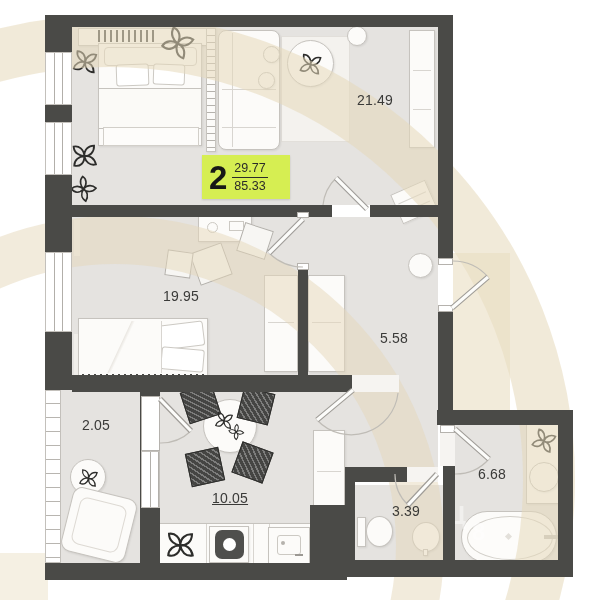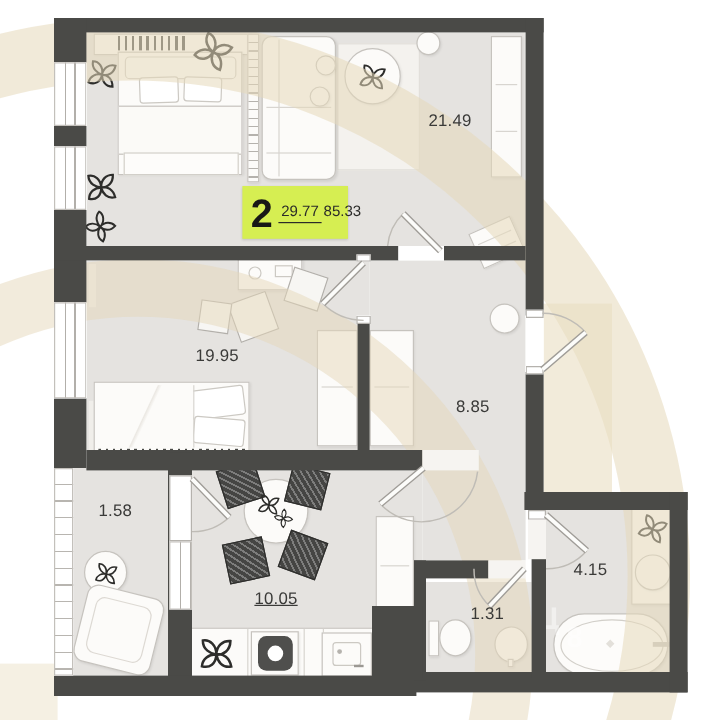--- a/index.html
+++ b/index.html
@@ -18,21 +18,21 @@
   .circle{border-radius:50%;}
   .hatch{position:absolute;background:repeating-linear-gradient(90deg,#4a4a47 0 2px,transparent 2px 6px);z-index:31;}
   .chair-dark{position:absolute;background:#454543;border:1px solid #2e2e2c;box-sizing:border-box;z-index:30;
        background-image:repeating-linear-gradient(45deg,rgba(255,255,255,.30) 0 1.5px,transparent 1.5px 4.5px);}
   .chair-light{position:absolute;background:#f7f6f3;border:1px solid #b3b0ab;box-sizing:border-box;z-index:30;}
   .innerline-h{position:absolute;left:3px;right:3px;height:1px;background:#d8d5d0;}
   .lbl{position:absolute;z-index:50;color:#3a3a38;font-size:14px;letter-spacing:.2px;}
   .badge{position:absolute;left:202px;top:155px;width:88px;height:44px;background:#d6ee52;z-index:50;
          display:flex;align-items:center;box-shadow:0 1px 2px rgba(0,0,0,.15);}
   .badge-rooms{font-size:33px;font-weight:bold;color:#181816;margin-left:7px;line-height:1;}
-  .badge-frac{display:flex;flex-direction:row;margin-left:5px;color:#2b2b29;font-size:12.5px;line-height:1.3;}
+  .badge-frac{display:flex;flex-direction:column;margin-left:5px;color:#2b2b29;font-size:12.5px;line-height:1.3;}
   .badge-frac .top{border-bottom:1.5px solid #2b2b29;padding:0 2px 1px 2px;}
   .badge-frac .bot{padding:0 2px;}
   .wm{position:absolute;z-index:40;pointer-events:none;}
   .ring{border-radius:50%;box-sizing:border-box;}
   .wm-glyph{position:absolute;z-index:41;color:rgba(255,255,255,.45);font-weight:bold;pointer-events:none;}
   .plant{position:absolute;z-index:32;}
   svg.doors{position:absolute;left:0;top:0;z-index:47;pointer-events:none;}
 </style>
 </head>
 <body>
@@ -230,25 +230,25 @@
         <path d="M367,209 336,178 M303,219 269,253 M353,390 317,420 M452,308 488,277 M455,429 489,459 M437,474 408,505 M160,399 191,431"></path>
       </g>
       <g stroke="#fcfcfa" stroke-width="3.2">
         <path d="M367,209 336,178 M303,219 269,253 M353,390 317,420 M452,308 488,277 M455,429 489,459 M437,474 408,505 M160,399 191,431"></path>
       </g>
     </g>
   </svg>
 
   <div class="lbl" style="left:357px;top:92px;">21.49</div>
   <div class="lbl" style="left:163px;top:288px;">19.95</div>
-  <div class="lbl" style="left:380px;top:330px;">8.85</div>
-  <div class="lbl" style="left:82px;top:417px;">1.58</div>
+  <div class="lbl" style="left:380px;top:330px;">5.58</div>
+  <div class="lbl" style="left:82px;top:417px;">2.05</div>
   <div class="lbl" style="left:212px;top:490px;text-decoration:underline;">10.05</div>
-  <div class="lbl" style="left:392px;top:503px;">1.31</div>
-  <div class="lbl" style="left:478px;top:466px;">4.15</div>
+  <div class="lbl" style="left:392px;top:503px;">3.39</div>
+  <div class="lbl" style="left:478px;top:466px;">6.68</div>
 
   <div class="badge">
     <span class="badge-rooms">2</span>
     <span class="badge-frac">
       <span class="top">29.77</span>
       <span class="bot">85.33</span>
     </span>
   </div>
 
 </div>

